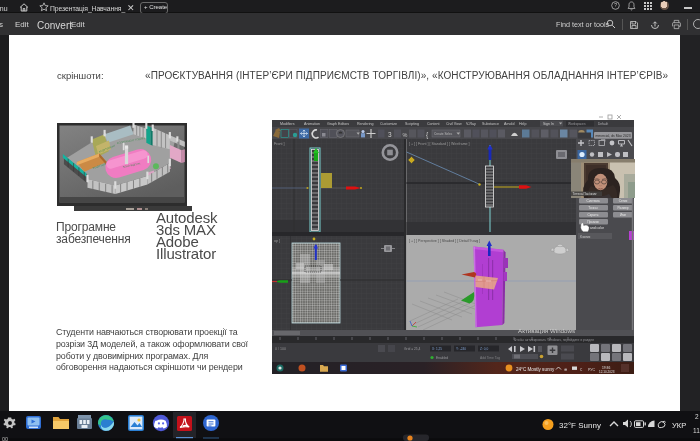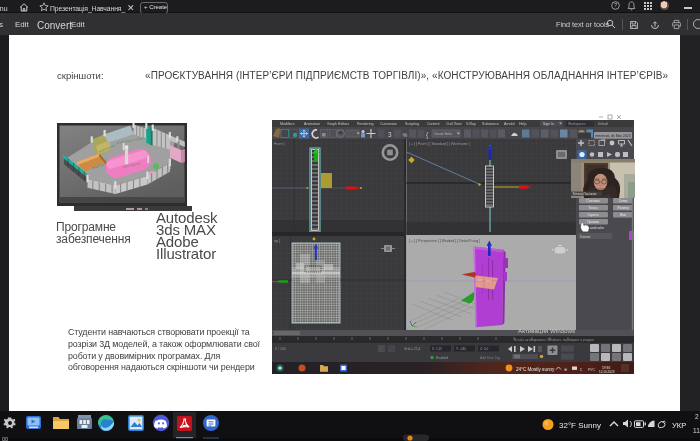--- a/index.html
+++ b/index.html
@@ -89,21 +89,21 @@
 <div class="t" style="left:57px;top:70px;font-size:9.5px;color:#444;">скріншоти:</div>
 <div class="t" style="left:145px;top:70px;font-size:10px;letter-spacing:0.08px;color:#414141;">«ПРОЄКТУВАННЯ (ІНТЕР’ЄРИ ПІДПРИЄМСТВ ТОРГІВЛІ)», «КОНСТРУЮВАННЯ ОБЛАДНАННЯ ІНТЕР’ЄРІВ»</div>
 
 <div class="t" style="left:56px;top:221px;font-size:12px;letter-spacing:-0.15px;line-height:12.3px;color:#4a4a4a;white-space:pre;">Програмне
 забезпечення</div>
 <div class="t" style="left:156px;top:212px;font-size:15px;letter-spacing:-0.15px;line-height:11.9px;color:#4a4a4a;white-space:pre;">Autodesk
 3ds MAX
 Adobe
 Illustrator</div>
 
-<div class="t" style="left:68px;top:327px;font-size:8.9px;letter-spacing:-0.12px;line-height:11.8px;color:#3f3f3f;white-space:pre;">Студенти навчаються створювати проекції та
+<div class="t" style="left:56px;top:327px;font-size:8.9px;letter-spacing:-0.12px;line-height:11.8px;color:#3f3f3f;white-space:pre;">Студенти навчаються створювати проекції та
 розрізи 3Д моделей, а також оформлювати свої
 роботи у двовимірних програмах. Для
 обговорення надаються скріншоти чи рендери</div>
 
 <svg class="abs" style="left:57px;top:123px;" width="130" height="83" viewBox="0 0 130 83" id="roomsvg">
   <defs>
     <linearGradient id="roombg" x1="0" y1="0" x2="0.6" y2="1">
       <stop offset="0" stop-color="#828282"></stop>
       <stop offset="1" stop-color="#5e5e5e"></stop>
     </linearGradient>

